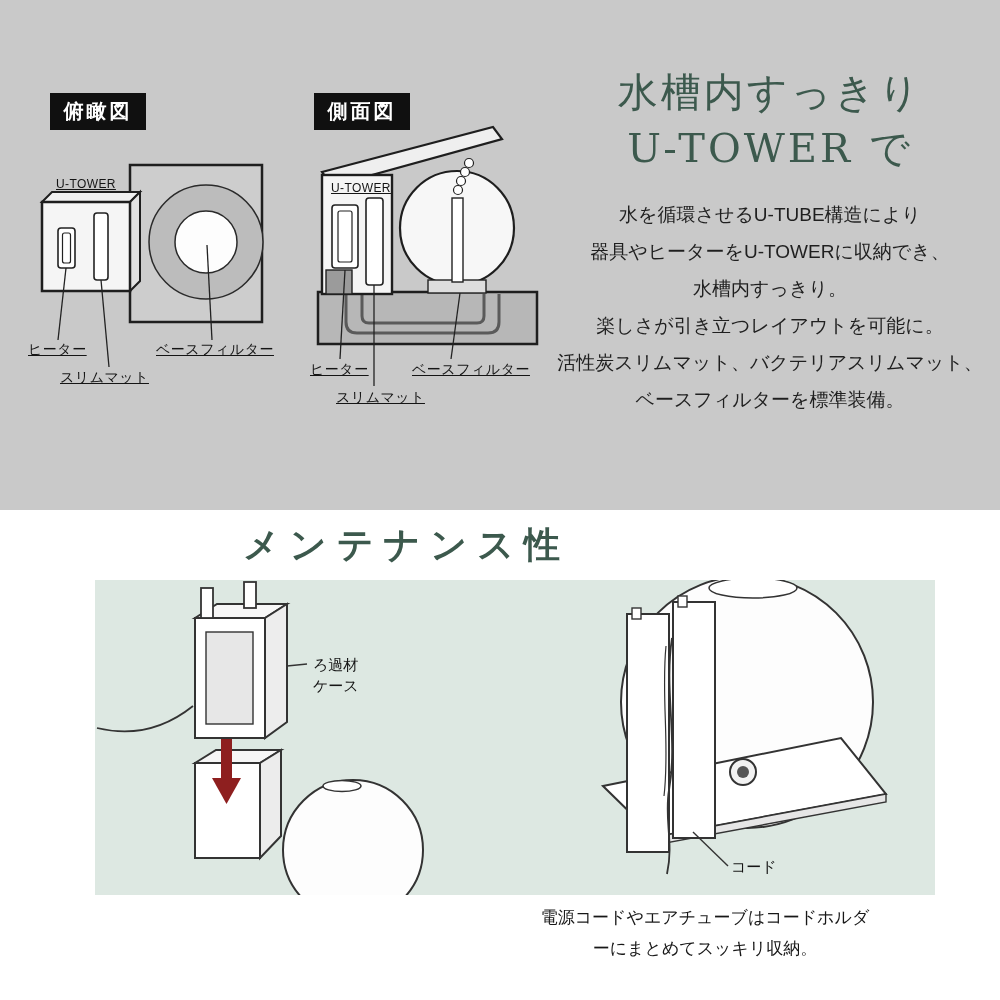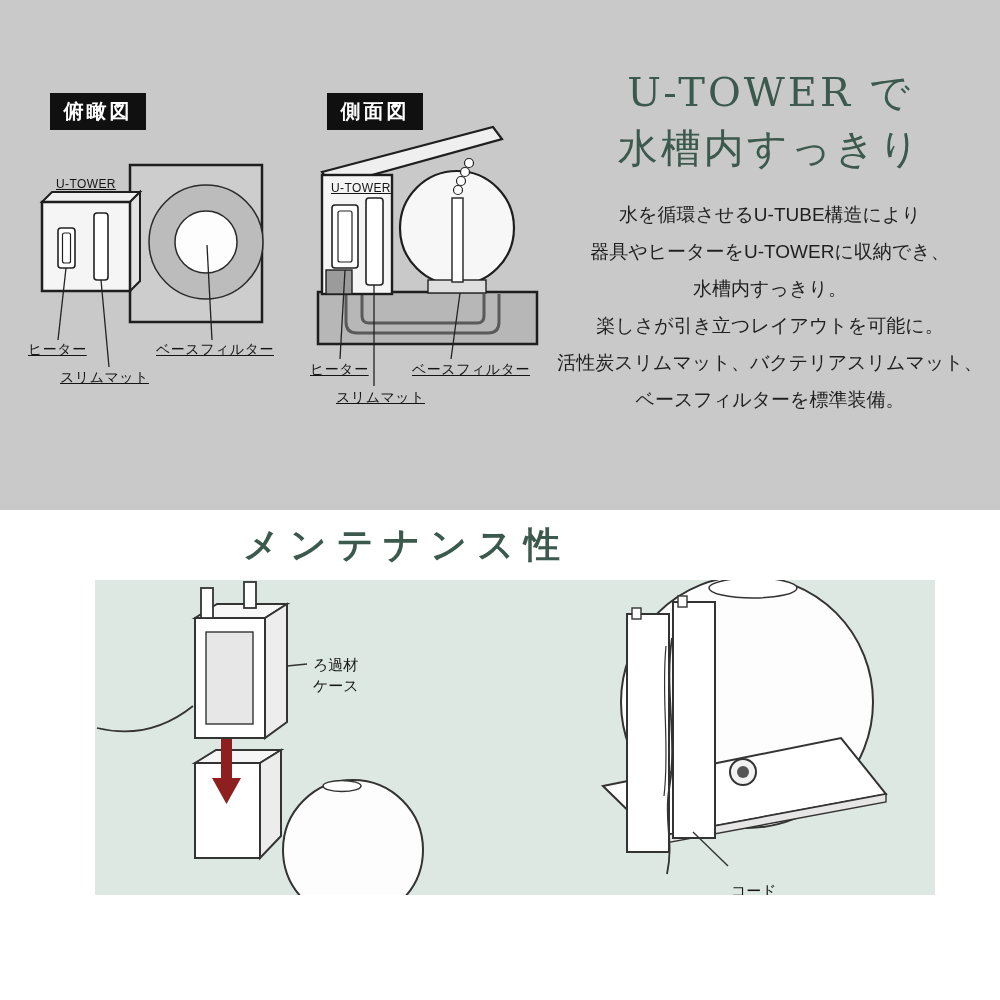--- a/index.html
+++ b/index.html
@@ -5,21 +5,21 @@
   * { margin:0; padding:0; box-sizing:border-box; }
   html,body { width:1000px; height:1000px; }
   body { font-family:"Liberation Sans","DejaVu Sans",sans-serif; background:#ffffff; color:#1c1c1c; }
   .page { position:relative; width:1000px; height:1000px; overflow:hidden; background:#ffffff; }
 
   
   .top-section { position:absolute; left:0; top:0; width:1000px; height:510px; background:#c9c9c9; }
   .badge { position:absolute; background:#101010; color:#ffffff; font-size:20px; font-weight:700;
            letter-spacing:3px; width:96px; height:37px; display:flex; align-items:center; justify-content:center; }
   .badge-top { left:50px; top:93px; }
-  .badge-side { left:327px; top:93px; }
+  .badge-side { left:314px; top:93px; }
 
   .svg-abs { position:absolute; }
   .dlabel { position:absolute; font-size:14px; color:#151515; letter-spacing:0.5px; white-space:nowrap;text-decoration:underline; }
   .dlabel-small { font-size:12px; letter-spacing:0.4px; }
 
   .feature-title { position:absolute; left:545px; top:64px; width:450px; text-align:center;
                    font-family:"DejaVu Serif","Liberation Serif",serif; color:#3c594d;
                    font-size:40px; line-height:56px; letter-spacing:3px; }
   .feature-body { position:absolute; left:535px; top:196px; width:470px; text-align:center;
                   font-size:19px; line-height:37px; color:#1f1f1f; }
@@ -27,21 +27,21 @@
   
   .maint-title { position:absolute; left:0; top:521px; width:813px; text-align:center;
                  font-family:"DejaVu Serif","Liberation Serif",serif; color:#3c594d;
                  font-size:36px; letter-spacing:10px; }
   .panel { position:absolute; top:580px; width:420px; height:315px; background:#dde8e2; overflow:hidden; }
   .panel-left { left:95px; }
   .panel-right { left:515px; }
   .panel svg { position:absolute; left:0; top:0; }
   .callout { position:absolute; font-size:15px; line-height:21px; color:#151515; white-space:nowrap; }
   .callout-left { left:218px; top:74px; }
-  .callout-right { left:216px; top:276px;margin-top:24px; }
+  .callout-right { left:216px; top:276px; }
   .caption { position:absolute; top:902px; width:380px; text-align:center;
              font-size:17px; line-height:31px; color:#171717; }
   .caption-left { left:95px; }
   .caption-right { left:515px; }
 </style>
 </head>
 <body>
 
 <div class="page">
 
@@ -89,22 +89,22 @@
       <line x1="45" y1="148" x2="40" y2="237" stroke="#222222" stroke-width="1.3"></line>
       <line x1="74" y1="163" x2="74" y2="264" stroke="#222222" stroke-width="1.3"></line>
       <line x1="160" y1="171" x2="151" y2="237" stroke="#222222" stroke-width="1.3"></line>
     </svg>
     <div class="dlabel dlabel-small" style="left:331px;top:181px">U-TOWER</div>
     <div class="dlabel" style="left:310px;top:361px">ヒーター</div>
     <div class="dlabel" style="left:336px;top:389px">スリムマット</div>
     <div class="dlabel" style="left:412px;top:361px">ベースフィルター</div>
 
     <div class="feature-title">
+      <div>水槽内すっきり</div>
       <div>U-TOWER で</div>
-      <div>水槽内すっきり</div>
     </div>
     <div class="feature-body">
       <div>水を循環させるU-TUBE構造により</div>
       <div>器具やヒーターをU-TOWERに収納でき、</div>
       <div>水槽内すっきり。</div>
       <div>楽しさが引き立つレイアウトを可能に。</div>
       <div>活性炭スリムマット、バクテリアスリムマット、</div>
       <div>ベースフィルターを標準装備。</div>
     </div>
   </section>
@@ -147,14 +147,18 @@
       <rect x="112" y="34" width="42" height="238" fill="#ffffff" stroke="#333333" stroke-width="2"></rect>
       <rect x="117" y="28" width="9" height="11" fill="#ffffff" stroke="#333333" stroke-width="1.4"></rect>
       <rect x="163" y="16" width="9" height="11" fill="#ffffff" stroke="#333333" stroke-width="1.4"></rect>
       <path d="M 157,58 C 149,110 163,160 154,210 C 149,240 159,262 152,294" fill="none" stroke="#333333" stroke-width="1.8"></path>
       <path d="M 151,66 C 146,116 155,166 149,216" fill="none" stroke="#333333" stroke-width="1.2"></path>
       <line x1="178" y1="252" x2="213" y2="286" stroke="#333333" stroke-width="1.4"></line>
     </svg>
     <div class="callout callout-right">コード</div>
   </div>
 
+  <div class="caption caption-right">
+    <div>電源コードやエアチューブはコードホルダ</div>
+    <div>ーにまとめてスッキリ収納。</div>
+  </div>
 
 </div>
 
 </body></html>

